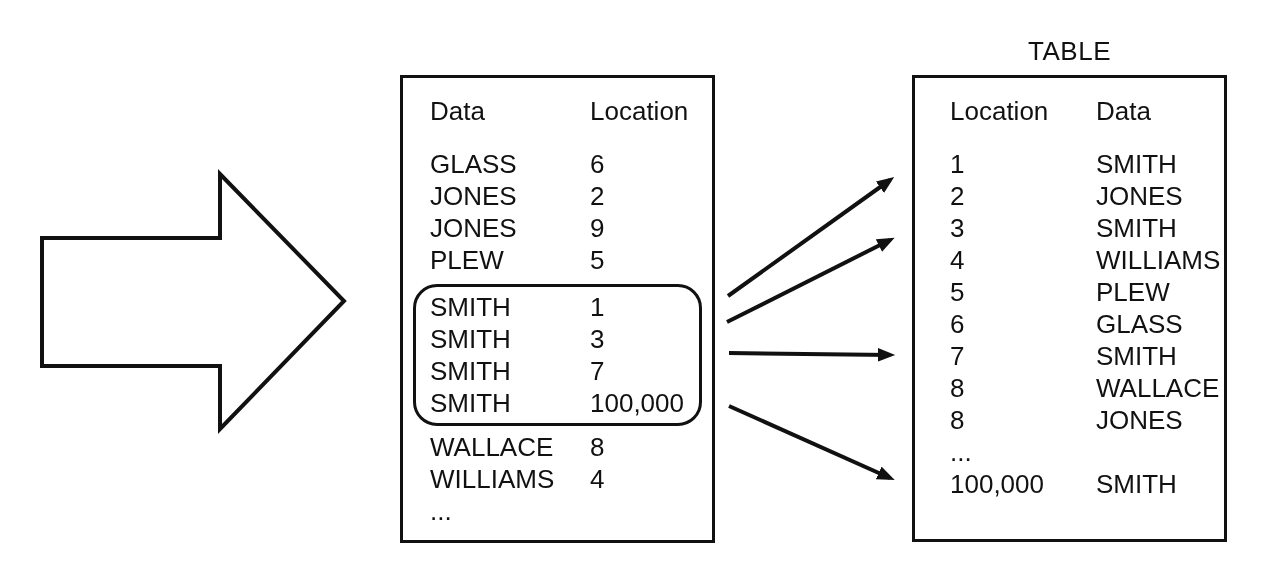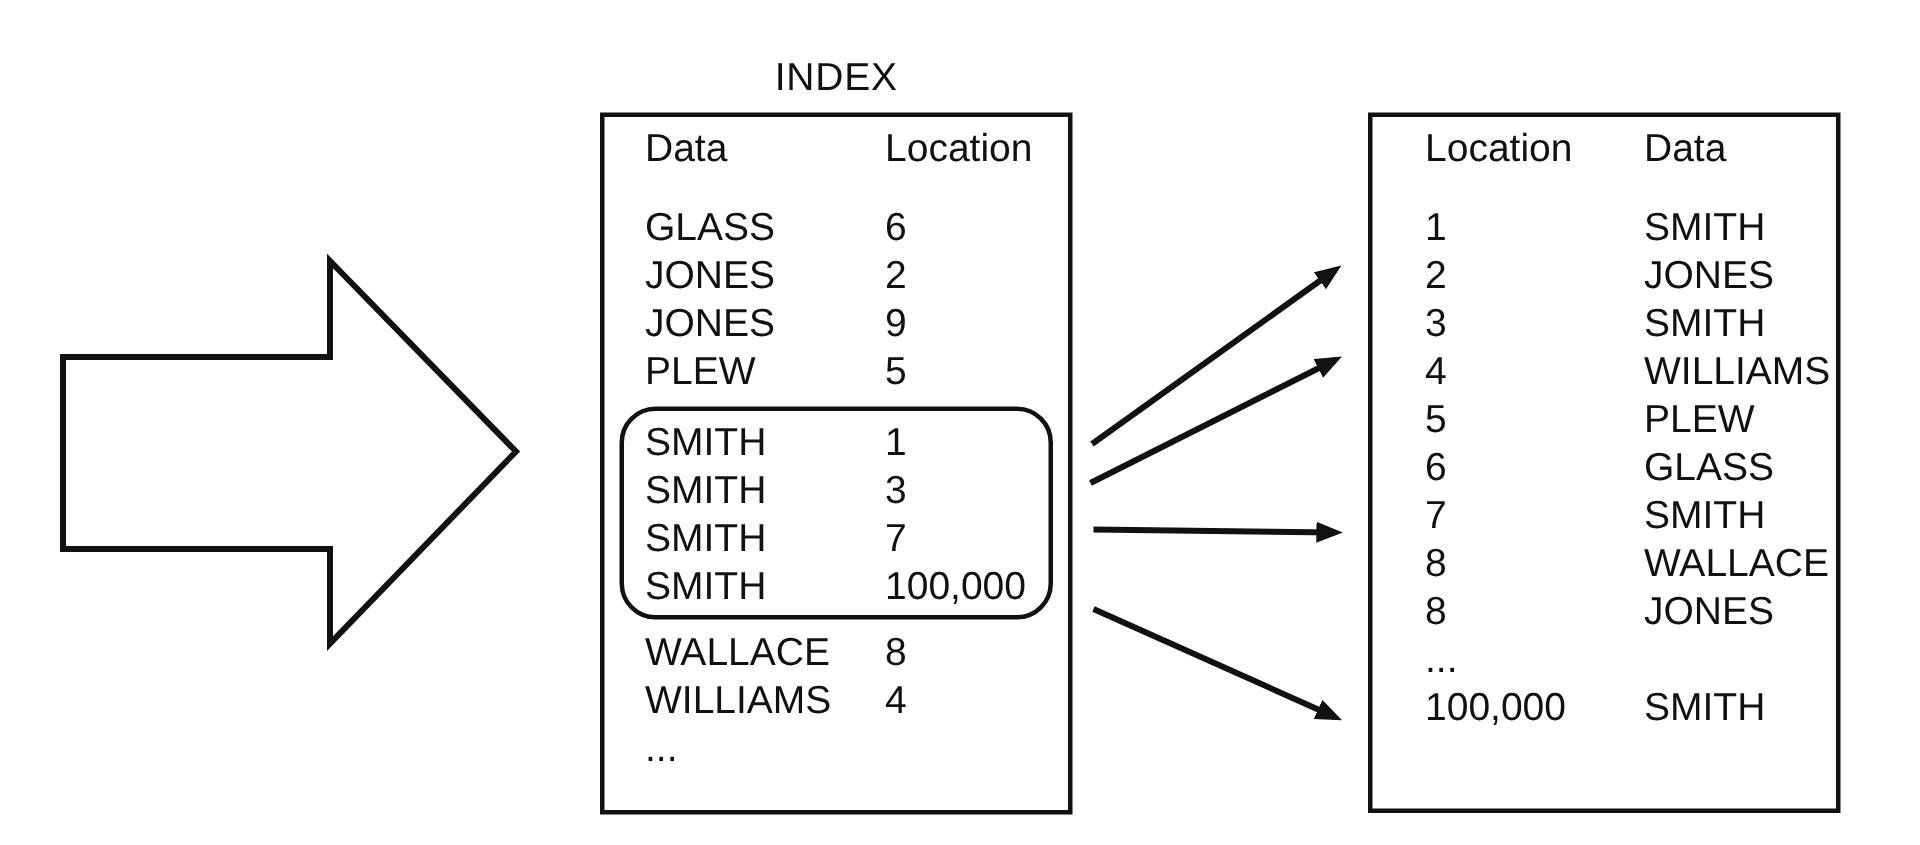--- a/index.html
+++ b/index.html
@@ -25,21 +25,21 @@
   .box-title{
     position:absolute;top:36px;height:30px;line-height:30px;width:315px;
     text-align:center;font-size:26px;letter-spacing:0.5px;
   }
   .index-title{left:400px;}
   .table-title{left:912px;}
 
   
   .box{
     position:absolute;top:75px;width:315px;background:var(--bg);
-    border:3px solid var(--ink);padding-top:4px;font-size:26px;
+    border:3px solid var(--ink);padding-top:17px;font-size:26px;
   }
   .index-box{left:400px;height:468px;}
   .table-box{left:912px;height:467px;}
 
   .row{display:flex;height:32px;line-height:32px;white-space:nowrap;}
   .index-box .row{padding-left:27px;}
   .table-box .row{padding-left:35px;}
   .index-box .c1{display:inline-block;width:160px;}
   .table-box .c1{display:inline-block;width:146px;}
   .row.header{margin-bottom:21px;}
@@ -65,21 +65,21 @@
       </marker>
     </defs>
     <polygon points="42,238 220,238 220,174 344,301 220,429 220,366 42,366" fill="#ffffff" stroke="#111111" stroke-width="4" stroke-linejoin="miter"></polygon>
     <line x1="728" y1="296" x2="890" y2="180" stroke="#111111" stroke-width="4" marker-end="url(#ah)"></line>
     <line x1="727" y1="322" x2="890" y2="240" stroke="#111111" stroke-width="4" marker-end="url(#ah)"></line>
     <line x1="729" y1="353" x2="890" y2="355" stroke="#111111" stroke-width="4" marker-end="url(#ah)"></line>
     <line x1="729" y1="406" x2="890" y2="478" stroke="#111111" stroke-width="4" marker-end="url(#ah)"></line>
   </svg>
 
 
-  <div class="box-title index-title">INDEX</div>
+  <div class="box-title table-title">TABLE</div>
 
   <div class="box index-box">
     <div class="row header">
       <span class="c1">Data</span>
       <span class="c2">Location</span>
     </div>
 
     <div class="row">
       <span class="c1">GLASS</span>
       <span class="c2">6</span>

